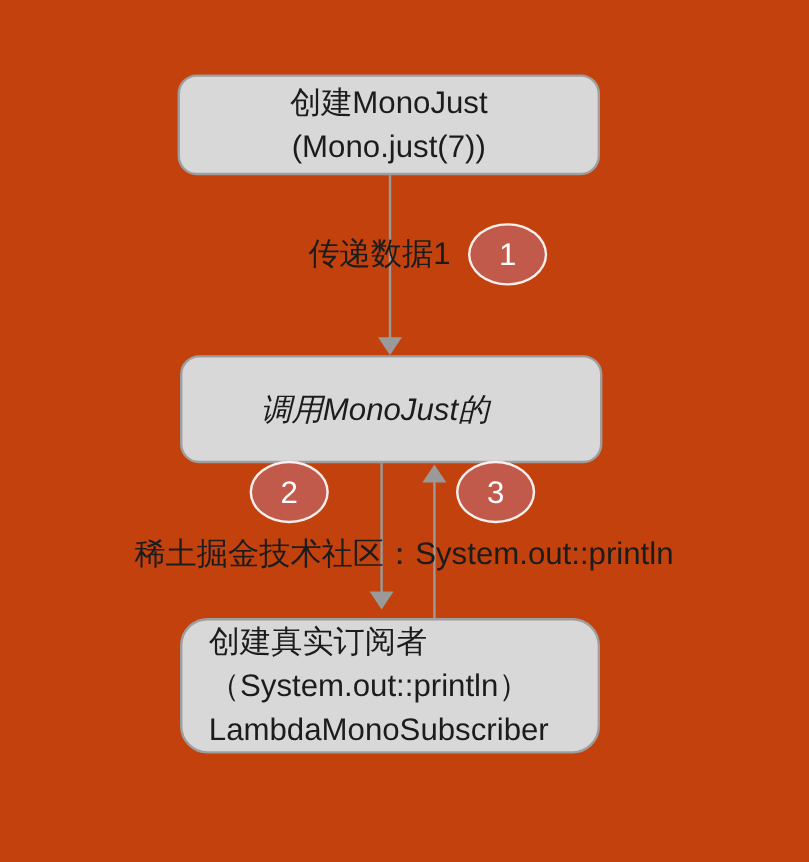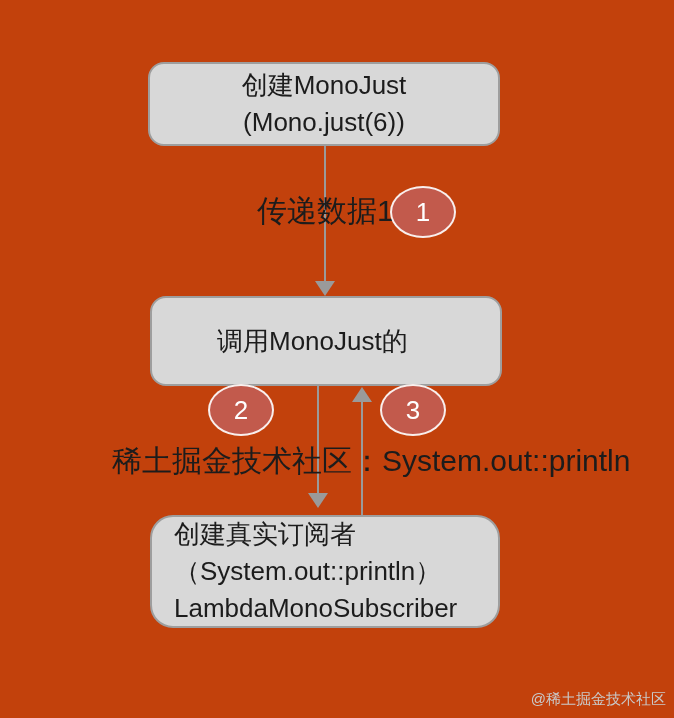--- a/index.html
+++ b/index.html
@@ -32,21 +32,21 @@
     border-radius: 16px;
     display: flex;
     flex-direction: column;
     justify-content: center;
     color: var(--text);
     font-size: 26px;
     line-height: 37px;
     z-index: 2;
   }
   .node-top    { left: 148px; top: 62px;  width: 352px; height: 84px;  text-align: center; }
-  .node-middle { left: 150px; top: 296px; width: 352px; height: 90px;  text-align: left; padding-left: 65px; }
+  .node-middle { left: 150px; top: 296px; width: 352px; height: 90px;  text-align: left; padding-left: 65px; font-style: italic; }
   .node-bottom { left: 150px; top: 515px; width: 350px; height: 113px; text-align: left; padding-left: 22px; border-radius: 23px; }
   .vline {
     position: absolute;
     width: 2px;
     background: var(--arrow);
     z-index: 1;
   }
   .line-1 { left: 324px; top: 146px; height: 136px; }
   .line-2 { left: 317px; top: 386px; height: 108px; }
   .line-3 { left: 361px; top: 401px; height: 114px; }
@@ -65,21 +65,21 @@
     border-left: 10px solid transparent;
     border-right: 10px solid transparent;
     border-bottom: 15px solid var(--arrow);
   }
   .head-1 { left: 315px; top: 281px; }
   .head-2 { left: 308px; top: 493px; }
   .head-3 { left: 352px; top: 387px; }
   .edge-label {
     position: absolute;
     color: var(--text);
-    font-size: 30px;
+    font-size: 26px;
     line-height: 30px;
     white-space: nowrap;
     z-index: 2;
   }
   .label-1 { left: 257px; top: 196px; }
   .label-2 { left: 112px; top: 446px; }
   .badge {
     position: absolute;
     width: 66px;
     height: 52px;
@@ -106,21 +106,21 @@
     z-index: 2;
   }
 </style>
 </head>
 <body>
 
 <div class="canvas">
 
   <div class="node node-top">
     <div>创建MonoJust</div>
-    <div>(Mono.just(6))</div>
+    <div>(Mono.just(7))</div>
   </div>
 
   <div class="vline line-1"></div>
   <div class="arrowhead down head-1"></div>
   <div class="edge-label label-1">传递数据1</div>
   <div class="badge badge-1">1</div>
 
   <div class="node node-middle">
     <div>调用MonoJust的</div>
   </div>
@@ -134,15 +134,14 @@
   <div class="badge badge-3">3</div>
 
   <div class="edge-label label-2">稀土掘金技术社区：System.out::println</div>
 
   <div class="node node-bottom">
     <div>创建真实订阅者</div>
     <div>（System.out::println）</div>
     <div>LambdaMonoSubscriber</div>
   </div>
 
-  <div class="watermark">@稀土掘金技术社区</div>
 
 </div>
 
 </body></html>

